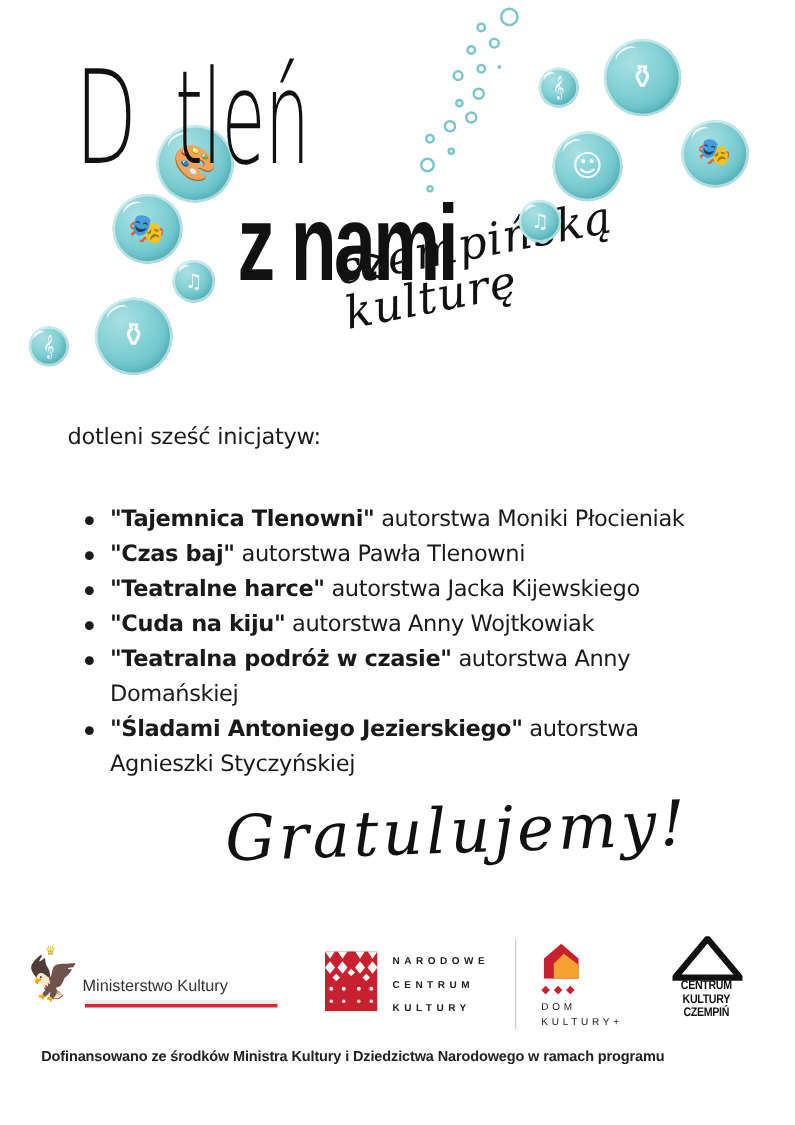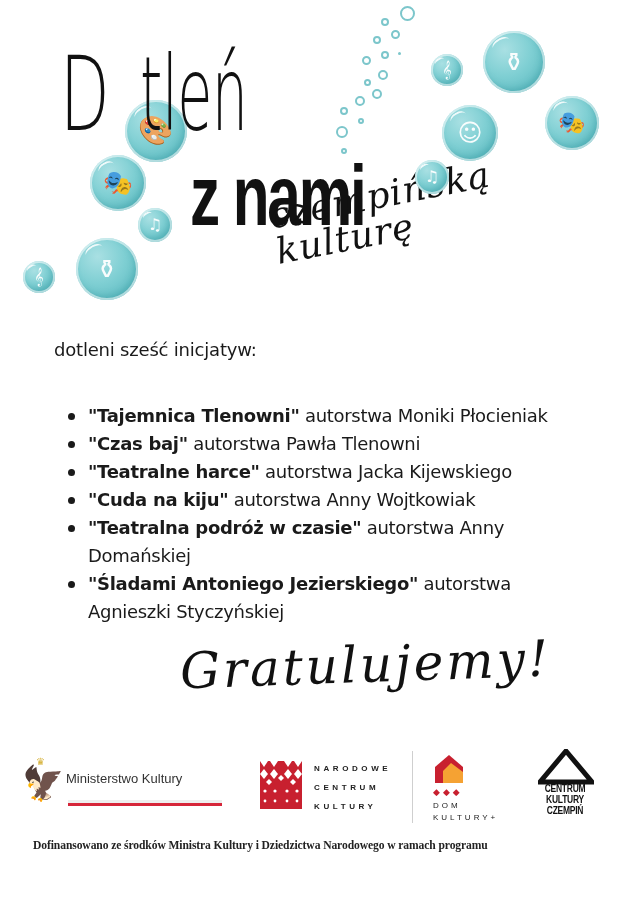--- a/index.html
+++ b/index.html
@@ -81,21 +81,21 @@
 
   .logos { position: absolute; left: 0; top: 745px; width: 636px; height: 80px; }
 
   .mkidn { position: absolute; left: 22px; top: 16px; width: 200px; height: 50px; }
   .eagle {
     position: absolute; left: 0; top: 2px; width: 38px; height: 40px;
     color: #c9c9c9; font-size: 34px; line-height: 40px; text-align: center;
   }
   .eagle .crown { position: absolute; left: 14px; top: -6px; color: #d6b23a; font-size: 10px; line-height: 10px; }
   .mkidn-text {
-    position: absolute; left: 44px; top: 10px;
+    position: absolute; left: 44px; top: 20px;
     font-family: "Liberation Sans", sans-serif; font-size: 13px; line-height: 15px; color: #333;
   }
   .mkidn-line { position: absolute; left: 46px; top: 42px; width: 154px; height: 3px; background: #d6263a; }
   .mkidn-line::before { content: ""; position: absolute; left: 0; top: -3px; width: 154px; height: 3px; background: #eeeeee; }
 
   .nck { position: absolute; left: 260px; top: 12px; width: 140px; height: 60px; }
   .nck-mark { position: absolute; left: 0; top: 4px; width: 42px; height: 48px; }
   .nck-text {
     position: absolute; left: 54px; top: 2px;
     font-family: "Liberation Sans", sans-serif; font-weight: 700; font-size: 8px;
@@ -117,21 +117,21 @@
   .ckc-tri { position: absolute; left: 6px; top: 0; width: 56px; height: 36px; }
   .ckc-text {
     position: absolute; left: 0; top: 34px; width: 66px; text-align: center;
     font-family: "Liberation Sans", sans-serif; font-weight: 700; font-size: 10px;
     line-height: 11px; color: #111; letter-spacing: -0.3px;
     transform: scaleX(0.85); transform-origin: center top;
   }
 
   .funding {
     position: absolute; left: 33px; top: 836px; width: 590px;
-    font-family: Liberation Serif, serif; font-weight: 700; font-size: 11.6px;
+    font-family: Liberation Sans, sans-serif; font-weight: 700; font-size: 11.6px;
     line-height: 19px; color: #222; letter-spacing: -0.1px;
   }
 </style>
 </head>
 <body>
 
 <div class="header">
 
   <div class="ring" style="left:400px;top:6px;width:15px;height:15px;"></div>
   <div class="ring" style="left:381px;top:18px;width:8px;height:8px;"></div>

